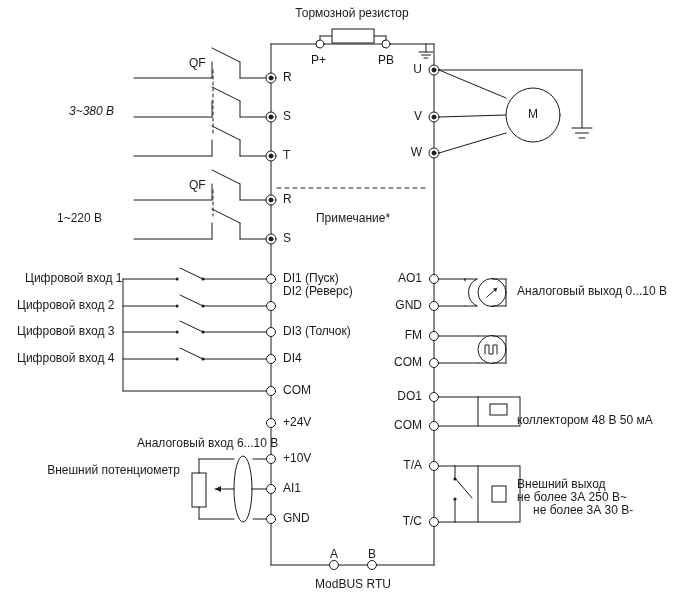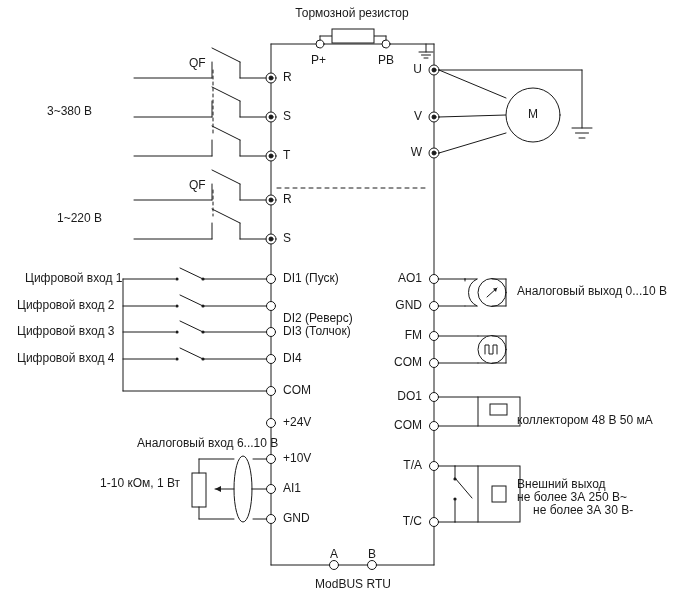--- a/index.html
+++ b/index.html
@@ -284,57 +284,58 @@
     </g>
   </svg>
 
   <div class="lbl center" style="left:272px; top:7px; width:160px;">Тормозной резистор</div>
 
   <div class="lbl" style="left:311px; top:54px;">P+</div>
   <div class="lbl" style="left:378px; top:54px;">PB</div>
 
   <div class="lbl" style="left:189px; top:57px;">QF</div>
 
-  <div class="lbl" style="left:47px; top:105px;">3~380 В</div>
+  <div class="lbl" style="left:69px; top:105px;font-style:italic;">3~380 В</div>
 
   <div class="lbl" style="left:283px; top:71px;">R</div>
   <div class="lbl" style="left:283px; top:110px;">S</div>
   <div class="lbl" style="left:283px; top:149px;">T</div>
 
   <div class="lbl" style="left:189px; top:179px;">QF</div>
   <div class="lbl" style="left:57px; top:212px;">1~220 В</div>
 
   <div class="lbl" style="left:283px; top:193px;">R</div>
   <div class="lbl" style="left:283px; top:232px;">S</div>
 
+  <div class="lbl center" style="left:283px; top:212px; width:140px;">Примечание*</div>
 
   <div class="lbl right" style="left:392px; top:63px; width:30px;">U</div>
   <div class="lbl right" style="left:392px; top:110px; width:30px;">V</div>
   <div class="lbl right" style="left:392px; top:146px; width:30px;">W</div>
 
   <div class="lbl center" style="left:518px; top:108px; width:30px; font-size:12px;">M</div>
 
   <div class="lbl" style="left:17px; top:272px;padding-left:8px;">Цифровой вход 1</div>
   <div class="lbl" style="left:17px; top:299px;">Цифровой вход 2</div>
   <div class="lbl" style="left:17px; top:325px;">Цифровой вход 3</div>
   <div class="lbl" style="left:17px; top:352px;">Цифровой вход 4</div>
 
   <div class="lbl" style="left:283px; top:272px;">DI1 (Пуск)</div>
-  <div class="lbl" style="left:283px; top:312px;">DI2 (Реверс)</div>
+  <div class="lbl" style="left:283px; top:285px;">DI2 (Реверс)</div>
   <div class="lbl" style="left:283px; top:325px;">DI3 (Толчок)</div>
   <div class="lbl" style="left:283px; top:352px;">DI4</div>
 
   <div class="lbl" style="left:283px; top:384px;">COM</div>
   <div class="lbl" style="left:283px; top:416px;">+24V</div>
   <div class="lbl" style="left:283px; top:452px;">+10V</div>
   <div class="lbl" style="left:283px; top:482px;">AI1</div>
   <div class="lbl" style="left:283px; top:512px;">GND</div>
 
   <div class="lbl" style="left:137px; top:437px;">Аналоговый вход 6...10 В</div>
-  <div class="lbl right" style="left:20px; top:477px; width:160px;">1-10 кОм, 1 Вт</div>
+  <div class="lbl right" style="left:20px; top:464px; width:160px;">Внешний потенциометр</div>
 
   <div class="lbl right" style="left:380px; top:272px; width:42px;">AO1</div>
   <div class="lbl right" style="left:380px; top:299px; width:42px;">GND</div>
   <div class="lbl" style="left:517px; top:285px;">Аналоговый выход 0...10 В</div>
 
   <div class="lbl right" style="left:380px; top:329px; width:42px;">FM</div>
   <div class="lbl right" style="left:380px; top:356px; width:42px;">COM</div>
 
   <div class="lbl right" style="left:380px; top:390px; width:42px;">DO1</div>
   <div class="lbl right" style="left:380px; top:419px; width:42px;">COM</div>

